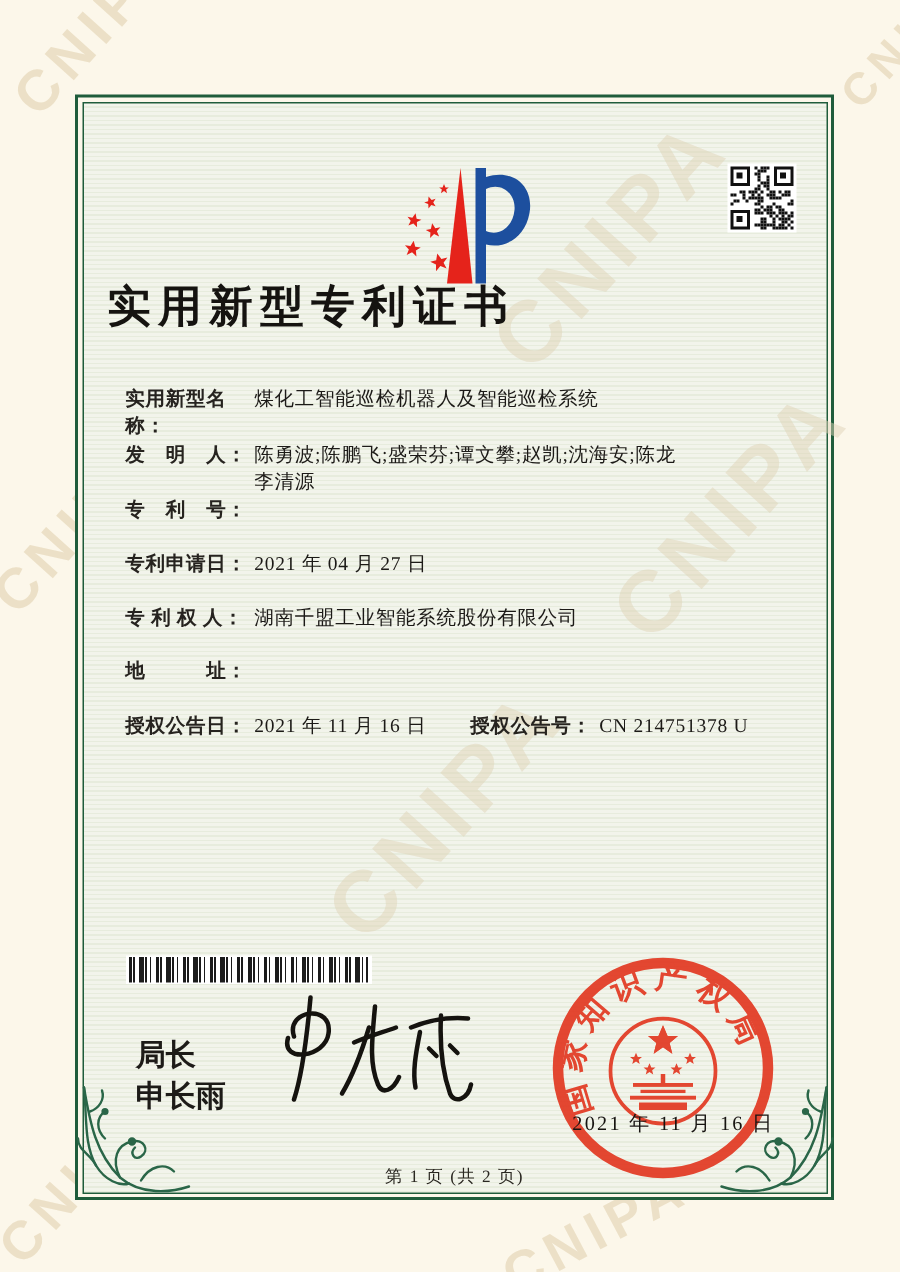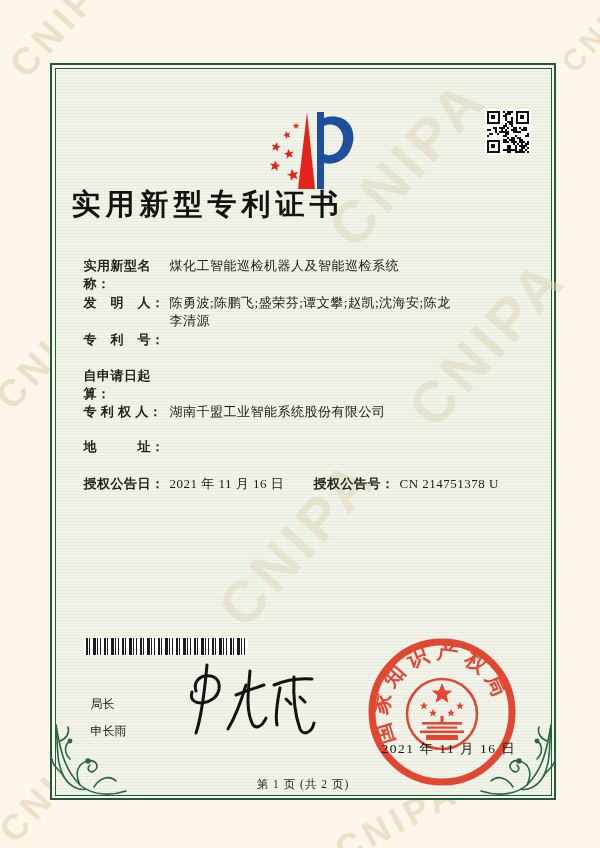--- a/index.html
+++ b/index.html
@@ -51,21 +51,21 @@
   .legal p{margin:0;text-indent:2em;}
 
   .barcode{position:absolute;left:28px;top:568px;width:164px;height:19px;background:#fff;
     padding:1px 2px;box-sizing:border-box;}
   .barcode .bars{width:100%;height:100%;
     background:repeating-linear-gradient(90deg,#1b1b1b 0 2px,#fff 2px 3px,#1b1b1b 3px 4px,
     #fff 4px 7px,#1b1b1b 7px 10px,#fff 10px 11px,#1b1b1b 11px 12px,#fff 12px 14px,
     #1b1b1b 14px 15px,#fff 15px 18px);}
 
   .official{position:absolute;left:35px;top:622px;font-family:"Liberation Sans",sans-serif;
-    font-size:12px;color:#1d1b18;line-height:27px;font-weight:400;}
+    font-size:20px;color:#1d1b18;line-height:27px;font-weight:700;}
   .sig{position:absolute;left:118px;top:588px;width:150px;height:95px;}
 
   .seal{position:absolute;left:308px;top:565px;width:156px;height:156px;opacity:.93;z-index:3;}
   .seal-date{position:absolute;left:326px;top:671px;font-size:13.5px;color:#171411;
     letter-spacing:1.5px;z-index:4;}
 
   .page-no{position:absolute;left:0;top:708px;width:100%;text-align:center;font-size:11.5px;
     color:#2a2721;letter-spacing:1px;}
 
   .cont-note{position:absolute;left:0;top:808px;width:600px;text-align:center;font-size:12.5px;
@@ -273,21 +273,22 @@
           </div>
           <div class="row" style="top:225px">
             <div class="lab">发　明　人：</div>
             <div class="val">陈勇波;陈鹏飞;盛荣芬;谭文攀;赵凯;沈海安;陈龙
 李清源</div>
           </div>
           <div class="row" style="top:262px">
             <div class="lab">专　利　号：</div>
           </div>
           <div class="row" style="top:298px">
-            <div class="lab">自申请日起算：</div>
+            <div class="lab">专利申请日：</div>
+            <div class="val">2021 年 04 月 27 日</div>
           </div>
           <div class="row" style="top:334px">
             <div class="lab">专 利 权 人：</div>
             <div class="val">湖南千盟工业智能系统股份有限公司</div>
           </div>
           <div class="row" style="top:369px">
             <div class="lab">地　　　址：</div>
           </div>
           <div class="row" style="top:406px">
             <div class="lab">授权公告日：</div>

